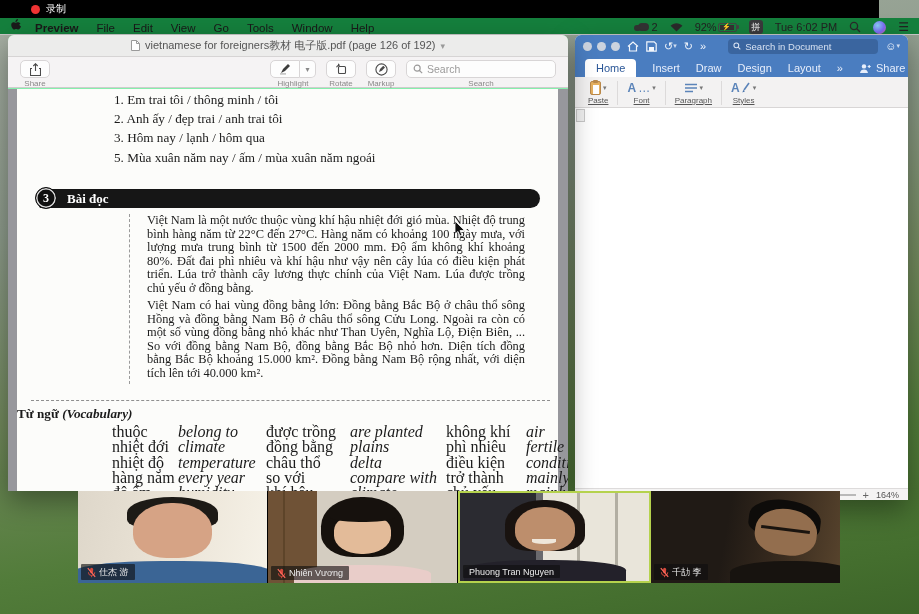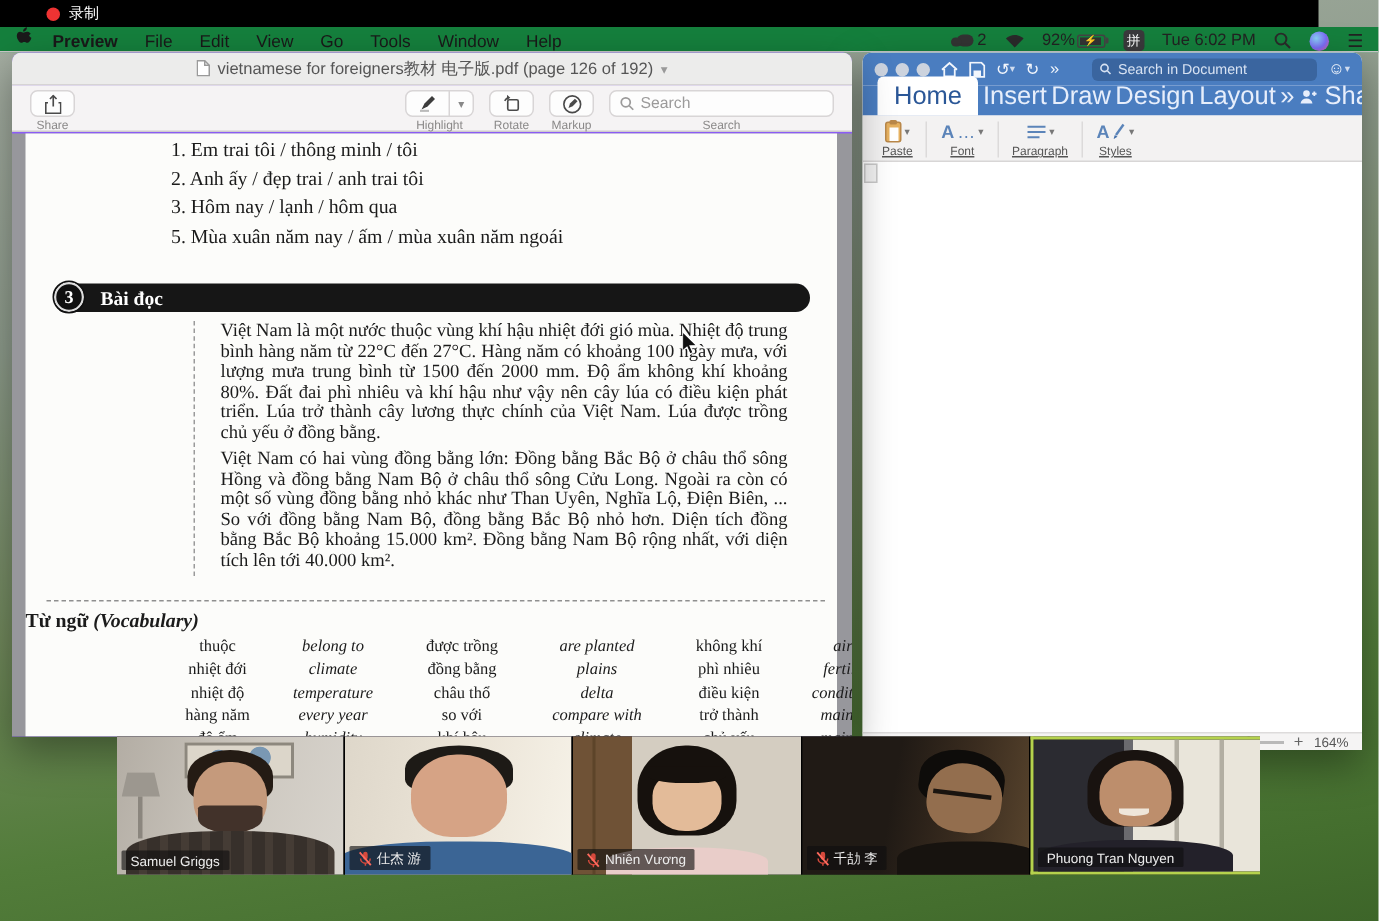--- a/index.html
+++ b/index.html
@@ -24,21 +24,21 @@
   .siri { width:13px; height:13px; border-radius:50%; background:radial-gradient(circle at 35% 35%, #8ad0f5, #7b6cf6 55%, #e35c8f); }
   .battery { display:inline-flex; align-items:center; gap:1px; }
   .batt-body { width:19px; height:9px; border:1px solid #444; border-radius:2px; position:relative; display:flex; align-items:center; justify-content:center; }
   .batt-body::after { content:""; position:absolute; right:-3px; width:2px; height:4px; background:#444; border-radius:0 1px 1px 0; }
   .batt-fill { position:absolute; left:1px; top:1px; bottom:1px; width:14px; background:#333; }
   .bolt { position:relative; z-index:2; color:#f7f6f6; font-size:7px; }
   .badge2 { display:inline-flex; align-items:center; gap:3px; }
   .blob { width:11px; height:8px; background:#333; border-radius:5px; position:relative; }
   .blob::after { content:""; position:absolute; left:-4px; top:2px; width:7px; height:6px; background:#333; border-radius:4px; }
   
-  .preview { position:absolute; left:8px; top:35px; width:560px; height:456px; background:#8b5cf6;
+  .preview { position:absolute; left:8px; top:35px; width:560px; height:456px; background:#86efac;
              border-radius:6px 6px 0 0; box-shadow:0 10px 28px rgba(0,0,0,.38); z-index:10; overflow:hidden; }
   .pv-title { height:22px; background:#ececeb; border-bottom:1px solid #d6d4d4; display:flex; align-items:center; justify-content:center;
               font-size:11px; color:#555; gap:5px; }
   .pv-chev { color:#999; font-size:9px; }
   .pv-toolbar { height:31px; background:#f5f3f4; border-bottom:1px solid #cfcccd; display:flex; align-items:flex-start; padding:3px 12px 0; gap:10px; }
   .pv-ctrl { display:flex; flex-direction:column; align-items:center; }
   .pv-btn { height:18px; min-width:30px; background:#fdfdfd; border:1px solid #d8d5d6; border-radius:5px;
             display:flex; align-items:center; justify-content:center; color:#4a4a4a; font-size:11px; padding:0 6px; }
   .pv-lbl { font-size:8px; color:#8a8888; margin-top:1px; }
   .pv-seg { display:flex; }
@@ -57,31 +57,31 @@
   .bnum { position:absolute; left:-4px; top:-2px; width:22px; height:22px; border-radius:50%; background:#101010;
           border:1.5px solid #101010; box-shadow:inset 0 0 0 1.5px #ddd; color:#fff; font-size:12px; font-weight:bold;
           display:flex; align-items:center; justify-content:center; }
   .passage { position:absolute; left:112px; top:125px; width:396px; border-left:1px dashed #9a9a9a; padding-left:17px;
              font-size:12.4px; line-height:13.5px; text-align:justify; }
   .passage p { margin-bottom:4px; }
   .dash-hr { position:absolute; left:14px; right:8px; top:311px; border-top:1px dashed #8f8f8f; }
   .vocab-title { position:absolute; left:0; right:0; top:317px; text-align:left; font-size:13.2px; font-weight:bold; }
   .vocab-title .vt-en { font-style:italic; }
   .vocab { position:absolute; left:95px; top:335px; display:grid; grid-template-columns:66px 88px 84px 96px 80px 72px;
-           font-size:11px; line-height:15.3px;text-align:center; }
+           font-size:16px; line-height:15.3px; }
   .vocab .def { font-style:italic; }
   
   .word { position:absolute; left:575px; top:35px; width:333px; height:465px; background:#fff;
           border-radius:6px 6px 0 0; box-shadow:0 10px 28px rgba(0,0,0,.38); z-index:9; overflow:hidden; }
   .ww-title { height:22px; background:#4a7dc0; display:flex; align-items:center; padding:0 8px; gap:7px; color:#eef3fb; }
   .tl { width:9px; height:9px; border-radius:50%; background:#ccd3de; }
   .ww-ic { font-size:11px; color:#f2f6fc; display:inline-flex; align-items:center; }
   .ww-search { margin-left:auto; width:150px; height:15px; background:rgba(10,30,60,.25); border-radius:4px;
                display:flex; align-items:center; gap:4px; padding:0 5px; font-size:9.5px; color:#d7e2f2; }
-  .ww-tabs { height:20px; background:#4a7dc0; display:flex; align-items:flex-end; padding:0 10px; gap:3px; font-size:17px; color:#e7eefb; }
+  .ww-tabs { height:20px; background:#4a7dc0; display:flex; align-items:flex-end; padding:0 10px; gap:16px; font-size:11px; color:#e7eefb; }
   .tab { padding-bottom:3px; }
   .tab-active { background:#fff; color:#2b5797; padding:3px 11px; border-radius:4px 4px 0 0; }
   .ww-tabs .right { margin-left:auto; display:flex; align-items:center; gap:5px; padding-bottom:3px; }
   .ww-ribbon { height:31px; background:#f3f2f2; border-bottom:1px solid #d8d6d6; display:flex; align-items:stretch; padding:2px 4px 0; }
   .rgroup { display:flex; flex-direction:column; align-items:center; justify-content:space-between; padding:1px 9px 2px; }
   .rgroup .ric { display:flex; align-items:center; gap:2px; height:15px; color:#5b84b9; font-size:12px; }
   .rgroup .rlbl { font-size:8px; color:#555;text-decoration:underline; }
   .rdiv { width:1px; background:#dcdada; margin:2px 0; }
   .chev { font-size:7px; color:#777; }
   .clipboard { width:11px; height:14px; background:#e5b05f; border:1px solid #b9884a; border-radius:2px; position:relative; }
@@ -402,32 +402,20 @@
   <div class="ww-status">
     <span class="zoom-track">
         <span class="zoom-handle"></span>
       </span>
     <span style="font-size:11px;color:#666;">+</span>
     <span>164%</span>
   </div>
 </div>
 
 <div class="strip">
-  <div class="tile t1">
-    <div class="t1-map"></div>
-    <div class="t1-lamp"></div>
-    <div class="t1-pole"></div>
-    <div class="hair"></div>
-    <div class="head"></div>
-    <div class="t1-beard"></div>
-    <div class="torso"></div>
-    <div class="nametag">
-      <span>Samuel Griggs</span>
-    </div>
-  </div>
   <div class="tile t2">
     <div class="hair"></div>
     <div class="head"></div>
     <div class="torso"></div>
     <div class="nametag">
       <svg class="mic-off" width="9" height="11" viewBox="0 0 9 11">
           <rect x="3.1" y="0.8" width="3" height="5.4" rx="1.5" fill="#d5493c"></rect>
           <path d="M1.4 5.3a3.2 3.2 0 0 0 6.4 0" fill="none" stroke="#d5493c" stroke-width="1"></path>
           <line x1="4.6" y1="8.5" x2="4.6" y2="10.2" stroke="#d5493c" stroke-width="1"></line>
           <line x1="0.8" y1="1.2" x2="8.2" y2="9.8" stroke="#ff6a5e" stroke-width="1.2"></line>
@@ -444,43 +432,43 @@
     <div class="nametag">
       <svg class="mic-off" width="9" height="11" viewBox="0 0 9 11">
           <rect x="3.1" y="0.8" width="3" height="5.4" rx="1.5" fill="#d5493c"></rect>
           <path d="M1.4 5.3a3.2 3.2 0 0 0 6.4 0" fill="none" stroke="#d5493c" stroke-width="1"></path>
           <line x1="4.6" y1="8.5" x2="4.6" y2="10.2" stroke="#d5493c" stroke-width="1"></line>
           <line x1="0.8" y1="1.2" x2="8.2" y2="9.8" stroke="#ff6a5e" stroke-width="1.2"></line>
         </svg>
       <span>Nhiên Vương</span>
     </div>
   </div>
+  <div class="tile t4 tile-active">
+    <div class="t4-mullion" style="left:62%;"></div>
+    <div class="t4-mullion" style="left:82%;"></div>
+    <div class="hair"></div>
+    <div class="head"></div>
+    <div class="t4-smile"></div>
+    <div class="torso"></div>
+    <div class="nametag">
+      <span>Phuong Tran Nguyen</span>
+    </div>
+  </div>
   <div class="tile t5">
     <div class="hair"></div>
     <div class="head"></div>
     <div class="t5-glasses"></div>
     <div class="torso"></div>
     <div class="nametag">
       <svg class="mic-off" width="9" height="11" viewBox="0 0 9 11">
           <rect x="3.1" y="0.8" width="3" height="5.4" rx="1.5" fill="#d5493c"></rect>
           <path d="M1.4 5.3a3.2 3.2 0 0 0 6.4 0" fill="none" stroke="#d5493c" stroke-width="1"></path>
           <line x1="4.6" y1="8.5" x2="4.6" y2="10.2" stroke="#d5493c" stroke-width="1"></line>
           <line x1="0.8" y1="1.2" x2="8.2" y2="9.8" stroke="#ff6a5e" stroke-width="1.2"></line>
         </svg>
       <span>千劼 李</span>
     </div>
   </div>
-  <div class="tile t4 tile-active">
-    <div class="t4-mullion" style="left:62%;"></div>
-    <div class="t4-mullion" style="left:82%;"></div>
-    <div class="hair"></div>
-    <div class="head"></div>
-    <div class="t4-smile"></div>
-    <div class="torso"></div>
-    <div class="nametag">
-      <span>Phuong Tran Nguyen</span>
-    </div>
-  </div>
 </div>
 
 <svg class="cursor" width="11" height="16" viewBox="0 0 11 16">
     <polygon points="0,0 0,13 3,10.5 5,15 7,14 5,9.6 9.5,9.4" fill="#111" stroke="#fff" stroke-width="0.8"></polygon>
   </svg>
 
 </body></html>

